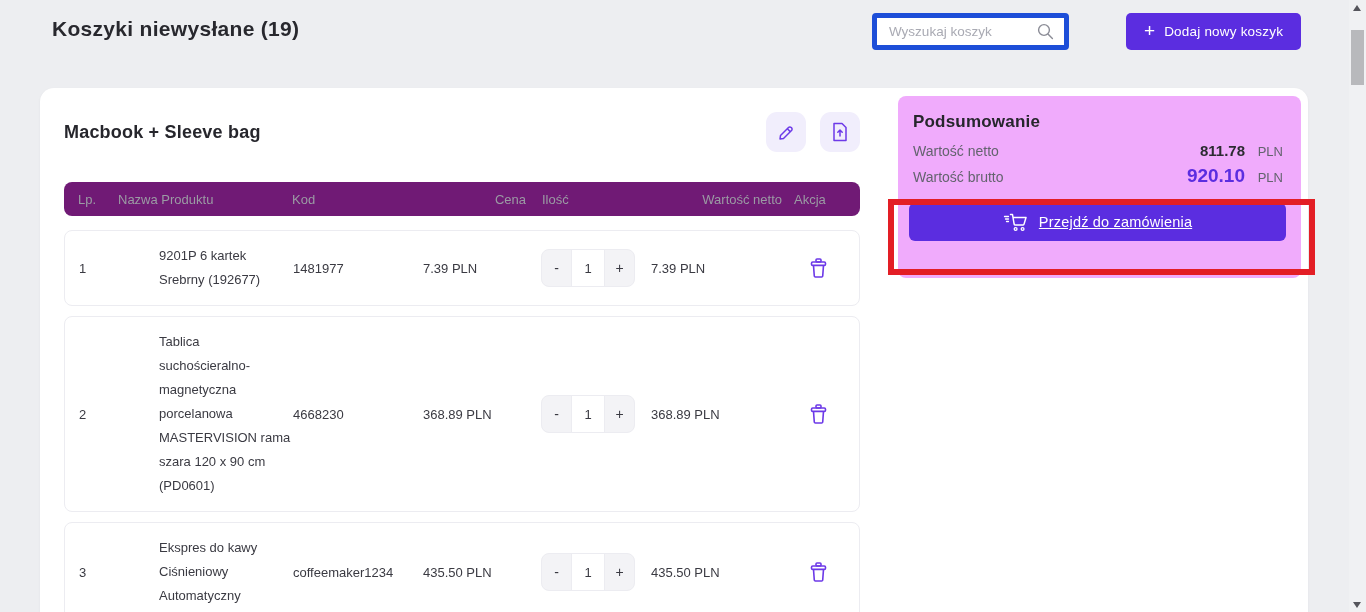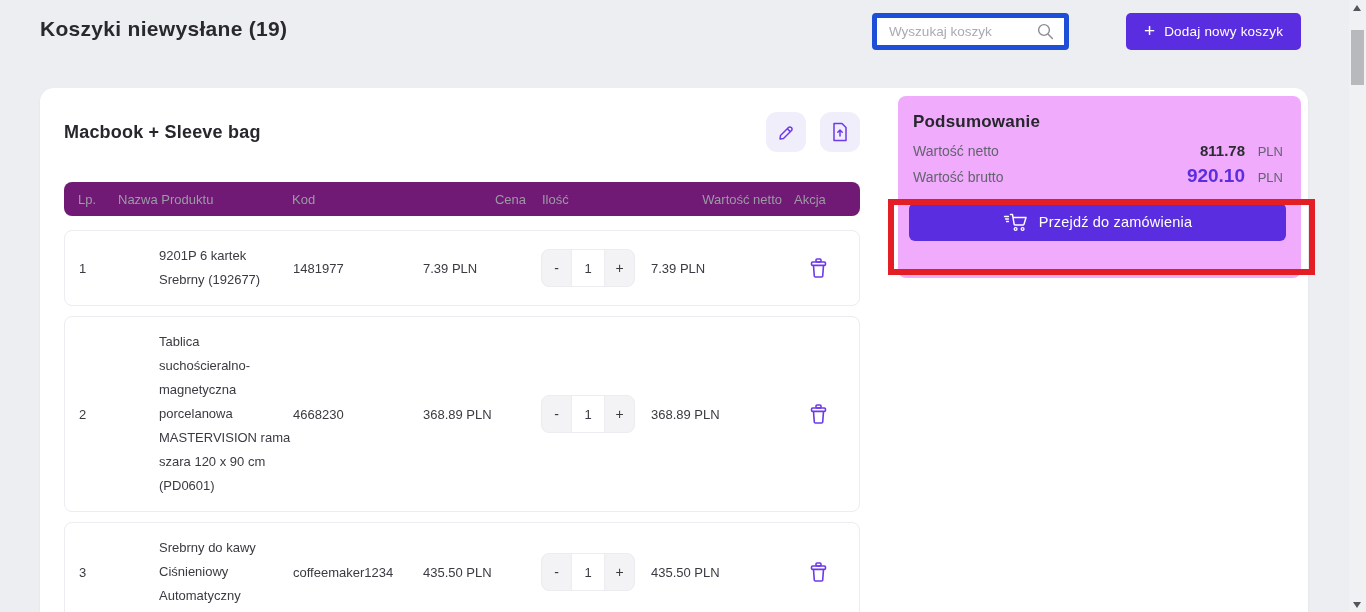--- a/index.html
+++ b/index.html
@@ -1,20 +1,20 @@
 <!DOCTYPE html>
 <html><head>
 <meta charset="utf-8">
 <style>
   * { margin:0; padding:0; box-sizing:border-box; font-family:"Liberation Sans", sans-serif; }
   html,body { width:1366px; height:612px; overflow:hidden; }
   body { background:#edeef1; position:relative; color:#2f2f36; }
 
   
-  .page-title { position:absolute; left:40px; top:17px; font-size:21px; font-weight:700; color:#28282e; letter-spacing:.3px; }
+  .page-title { position:absolute; left:52px; top:17px; font-size:21px; font-weight:700; color:#28282e; letter-spacing:.3px; }
   .search-box { position:absolute; left:872px; top:13px; width:197px; height:37px; background:#fff; border:5px solid #1d4ed8; border-radius:4px; display:flex; align-items:center; padding:0 10px 0 12px; }
   .search-box input { border:none; outline:none; flex:1; font-size:13.5px; color:#4a4a52; background:transparent; min-width:0; }
   .search-box input::placeholder { color:#a9aab3; }
   .search-icon { width:17px; height:17px; flex:0 0 auto; }
   .add-btn { position:absolute; left:1126px; top:13px; width:175px; height:37px; background:#5b2de0; color:#fff; border:none; border-radius:5px; font-size:13.5px; display:flex; align-items:center; justify-content:center; gap:9px; cursor:pointer; letter-spacing:.2px; }
   .plus-icon { font-size:19px; font-weight:400; line-height:1; margin-top:-2px; }
 
   
   .main-card { position:absolute; left:40px; top:88px; width:1268px; height:560px; background:#fff; border-radius:14px 14px 0 0; box-shadow:0 1px 3px rgba(40,40,60,.05); padding:24px; display:flex; }
   .left-col { width:796px; }
@@ -42,21 +42,21 @@
   .collapse-btn { width:796px; height:38px; background:#fff; border:1px solid #6d3ae8; border-radius:2px; color:#5b2de0; font-size:14px; display:flex; align-items:center; justify-content:center; gap:8px; cursor:pointer; letter-spacing:.2px; }
 
   
   .summary-panel { background:#f0abfc; border-radius:8px; padding:16px 18px 0 15px; height:182px; }
   .summary-title { font-size:17px; font-weight:700; color:#26262c; margin-bottom:10px; letter-spacing:.2px; }
   .sum-row { display:flex; align-items:baseline; margin-bottom:6px; }
   .sum-label { flex:1; font-size:14px; color:#63636e; }
   .sum-val { font-size:15px; font-weight:700; color:#2b2b31; }
   .sum-val.gross { font-size:19px; color:#5b2de0; }
   .sum-cur { font-size:13px; color:#63636e; width:30px; text-align:right; margin-left:8px; }
-  .order-btn { margin:16px 12px 0 -4px; width:377px; height:38px; background:#5b2de0; border:none; border-radius:6px; color:#fff; font-size:14.5px; display:flex; align-items:center; justify-content:center; gap:10px; cursor:pointer; letter-spacing:.2px; }
+  .order-btn { margin:16px 12px 0 -4px; width:377px; height:38px; background:#5b2de0; border:none; border-radius:6px; color:#fff; font-size:14.5px; display:flex; align-items:center; justify-content:center; gap:10px; cursor:pointer; letter-spacing:.2px;text-decoration:underline; }
 
   
   .annotation-rect { position:absolute; left:888px; top:199px; width:427px; height:76px; border:6px solid #e31e25; pointer-events:none; z-index:10; }
 
   
   .scrollbar { position:absolute; right:0; top:0; width:17px; height:612px; background:#f0f1f3; }
   .scroll-thumb { position:absolute; left:2px; top:30px; width:13px; height:55px; background:#b8b9bc; }
   .scroll-arrow { position:absolute; left:4px; width:0; height:0; border-left:4.5px solid transparent; border-right:4.5px solid transparent; }
   .scroll-arrow.up { top:5px; border-bottom:6px solid #55555c; }
   .scroll-arrow.down { bottom:4px; border-top:6px solid #55555c; }
@@ -161,21 +161,21 @@
                 <rect x="3.5" y="5" width="14" height="3.4" rx="1.2" fill="none" stroke="#6d3ae8" stroke-width="1.6"></rect>
                 <path d="M5.5 8.4 L6.3 19.2 a1 1 0 0 0 1 .8 h6.4 a1 1 0 0 0 1-.8 L15.5 8.4" fill="none" stroke="#6d3ae8" stroke-width="1.6"></path>
               </svg>
           </span>
         </button>
       </span>
     </div>
 
     <div class="tgrid trow">
       <span>3</span>
-      <span class="cell-name">Srebrny do kawy Ciśnieniowy Automatyczny</span>
+      <span class="cell-name">Ekspres do kawy Ciśnieniowy Automatyczny</span>
       <span>coffeemaker1234</span>
       <span class="cell-num">435.50 PLN</span>
       <span class="stepper">
         <button class="step-btn">-</button>
         <span class="step-val">1</span>
         <button class="step-btn">+</button>
       </span>
       <span class="cell-num">435.50 PLN</span>
       <span class="cell-akcja">
         <button class="trash-btn">

